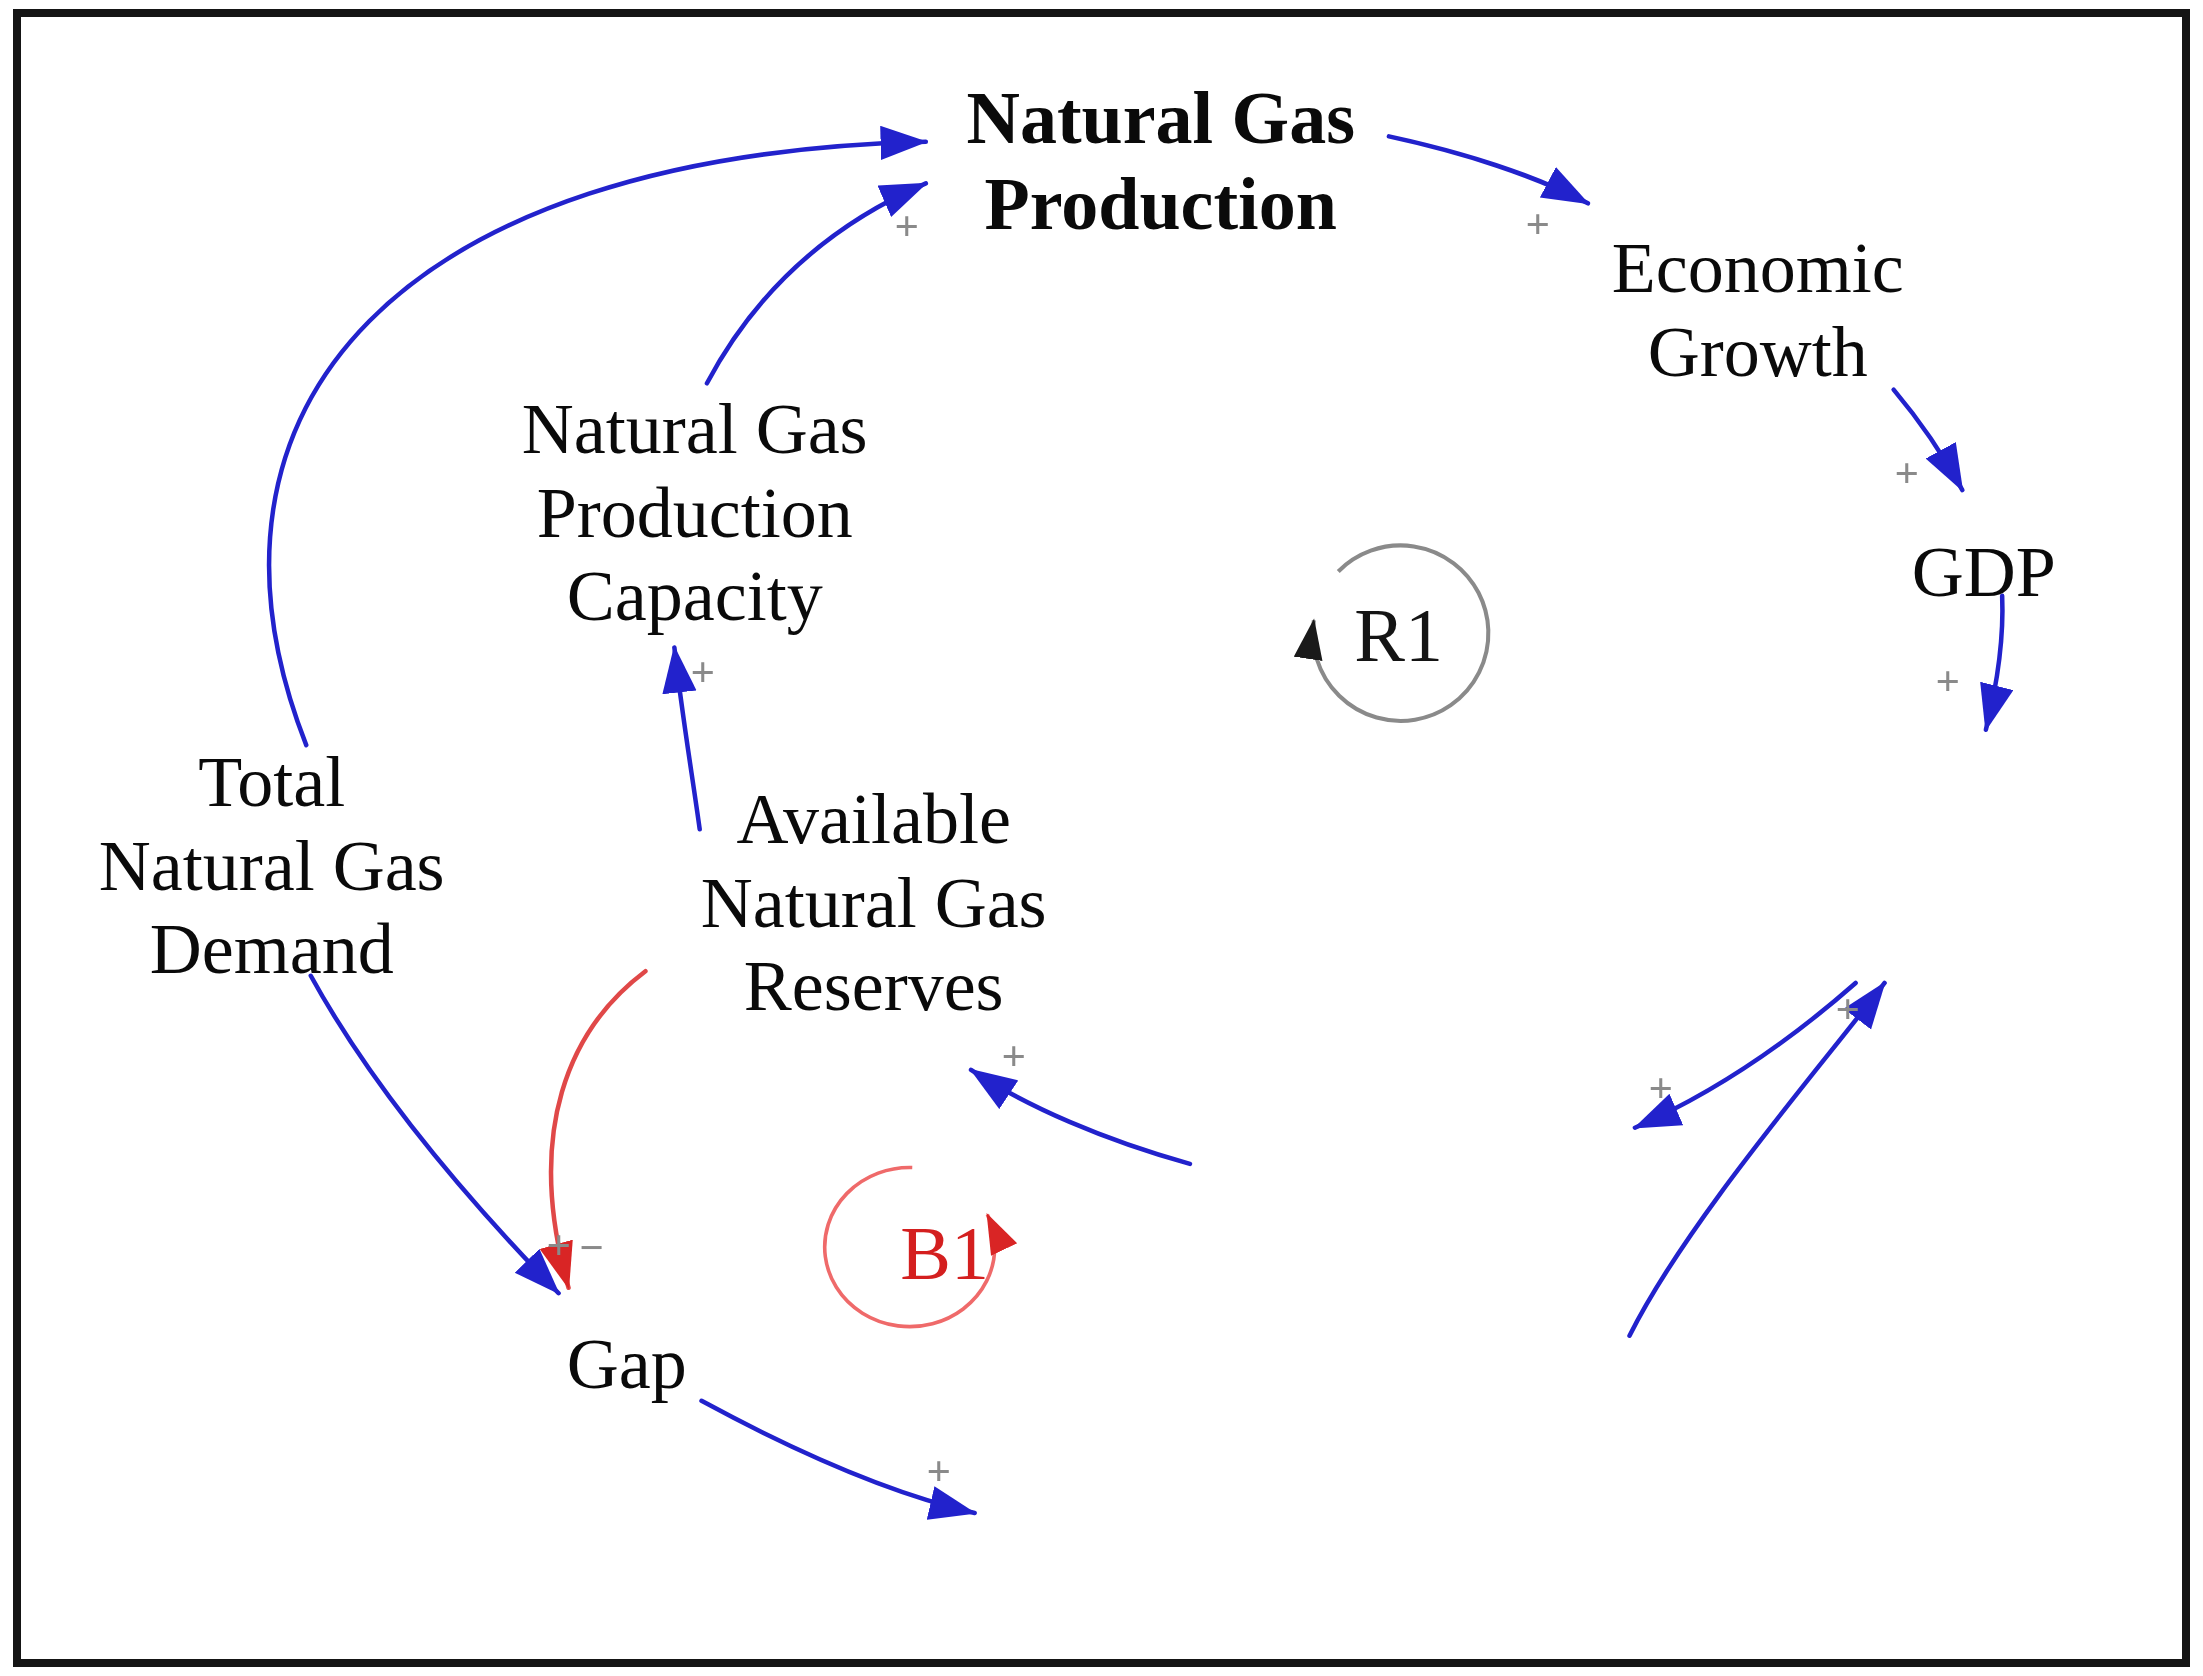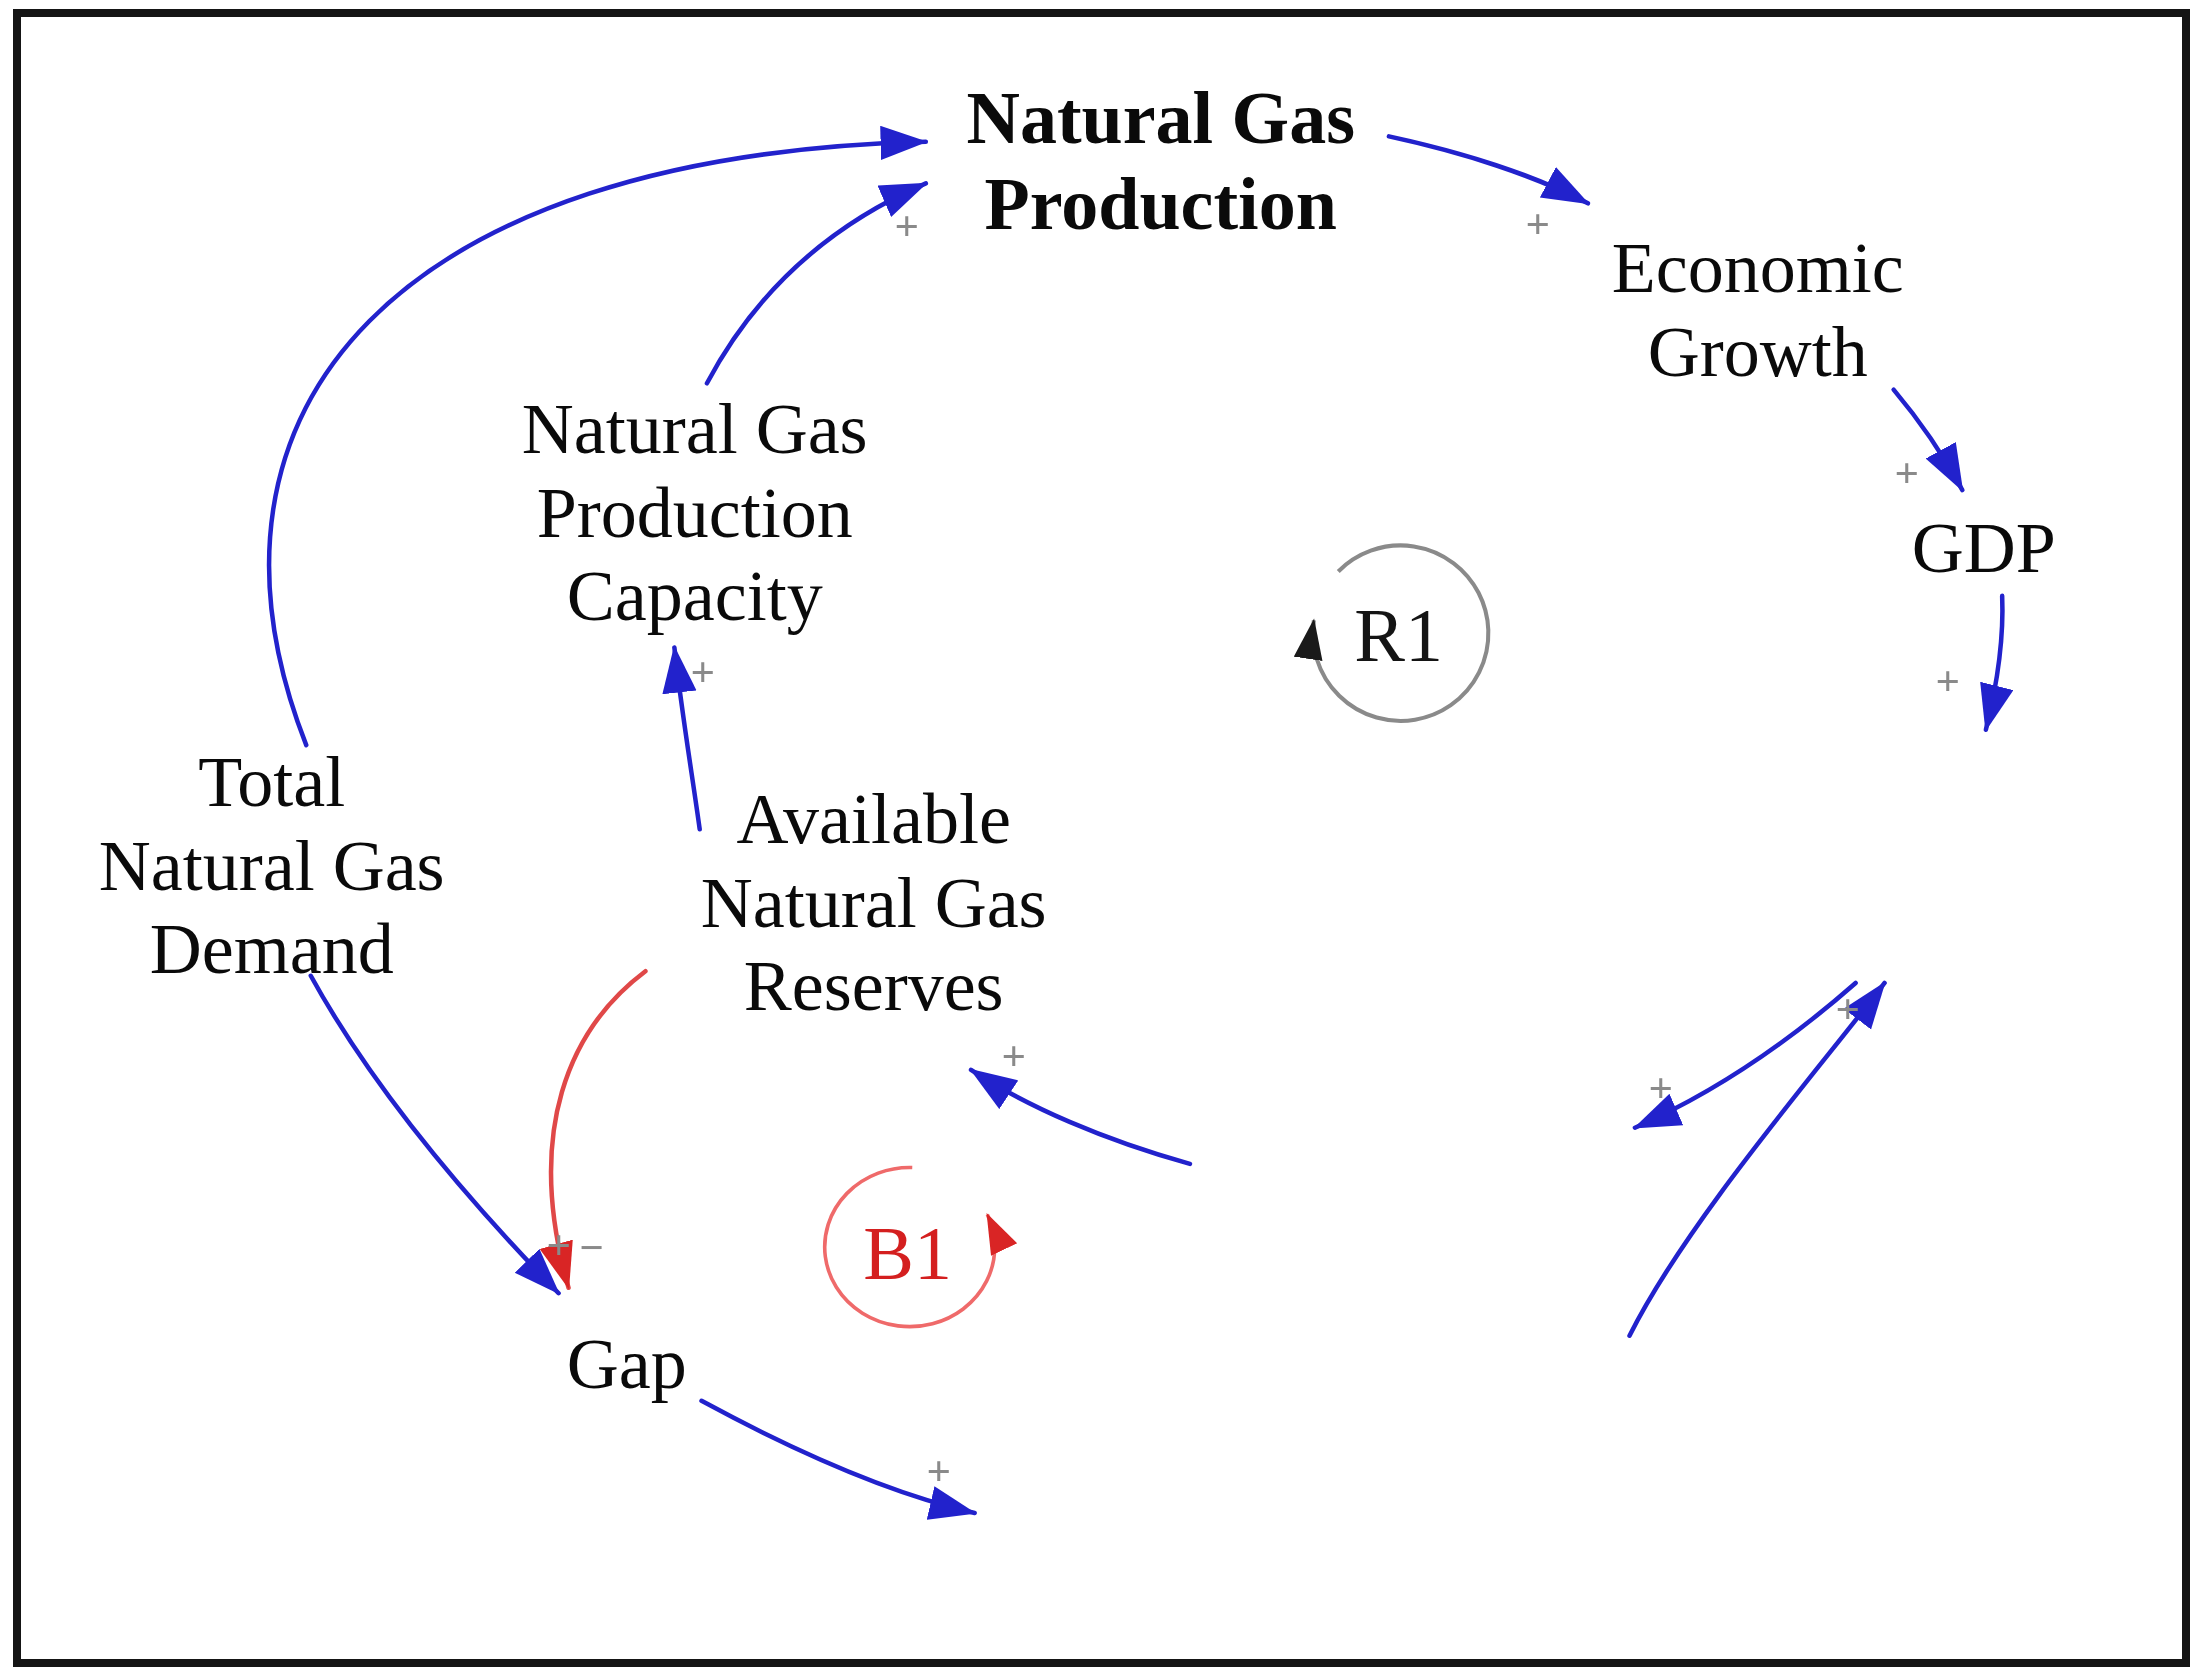--- a/index.html
+++ b/index.html
@@ -57,21 +57,21 @@
     color: var(--sign-gray, #8a8a8a);
     line-height: 1;
   }
   .loop-label {
     position: absolute;
     transform: translate(-50%, -50%);
     font-size: 76px;
     line-height: 1;
   }
   .loop-label.r1 { color: var(--loop-r-text, #141414); }
-  .loop-label.b1 { color: var(--loop-b-red, #d41f1f); }
+  .loop-label.b1 { color: var(--loop-b-red, #d41f1f); margin-left: 37px; }
 </style>
 </head>
 <body>
 
 <div class="frame">
 
   <svg class="canvas" viewBox="0 0 2436 1853">
     <defs>
       <marker id="arrBlue" markerUnits="userSpaceOnUse" markerWidth="54" markerHeight="40" refX="50" refY="19" orient="auto">
         <path class="m-blue" d="M0,0 L52,19 L0,38 Z"></path>
@@ -101,21 +101,21 @@
     <path class="edge blue" d="M 1778,1458 C 1842,1330 1992,1158 2060,1068" marker-end="url(#arrBlue)"></path>
 
     <path class="loop-arc r1" d="M 1456,613 A 97,97 0 1 1 1429,667" marker-end="url(#arrBlack)"></path>
     <path class="loop-arc b1" d="M 985,1272 A 94,88 0 1 0 1068,1324" marker-end="url(#arrRedLoop)"></path>
   </svg>
 
   <div class="node bold" style="left:1140px; top:145px; width:579px;">Natural Gas
 Production</div>
   <div class="node" style="left:1737px; top:294px; width:470px;">Economic
 Growth</div>
-  <div class="node" style="left:1963px; top:532px; width:289px;">GDP</div>
+  <div class="node" style="left:1963px; top:556px; width:289px;">GDP</div>
   <div class="node" style="left:853px; top:886px; width:470px;">Available
 Natural Gas
 Reserves</div>
   <div class="node" style="left:674px; top:496px; width:470px;">Natural Gas
 Production
 Capacity</div>
   <div class="node" style="left:251px; top:849px; width:425px;">Total
 Natural Gas
 Demand</div>
   <div class="node" style="left:606px; top:1348px; width:235px;">Gap</div>

